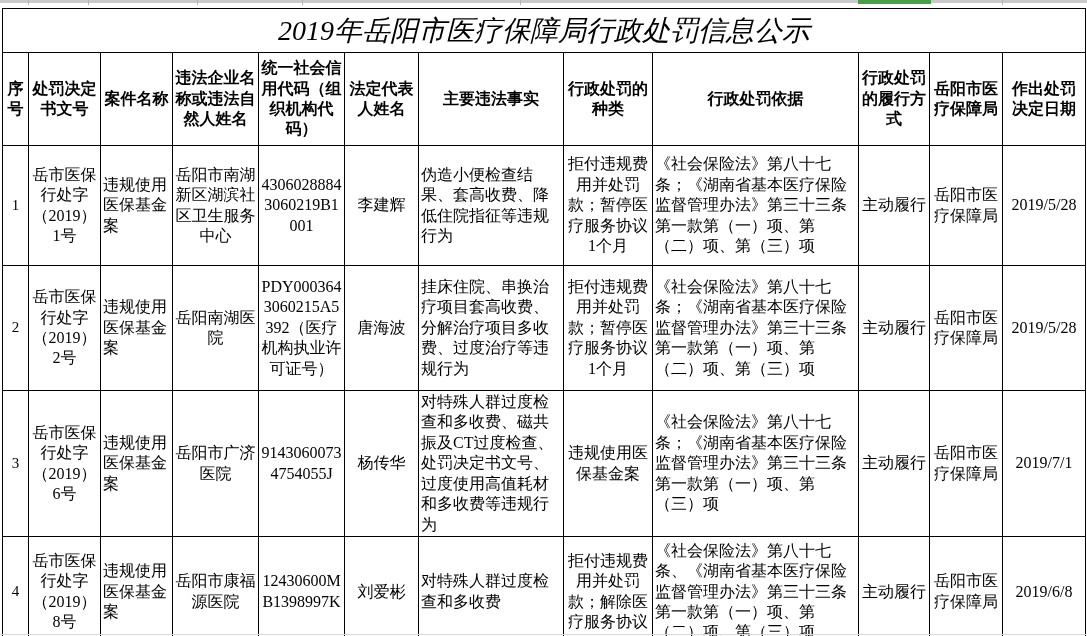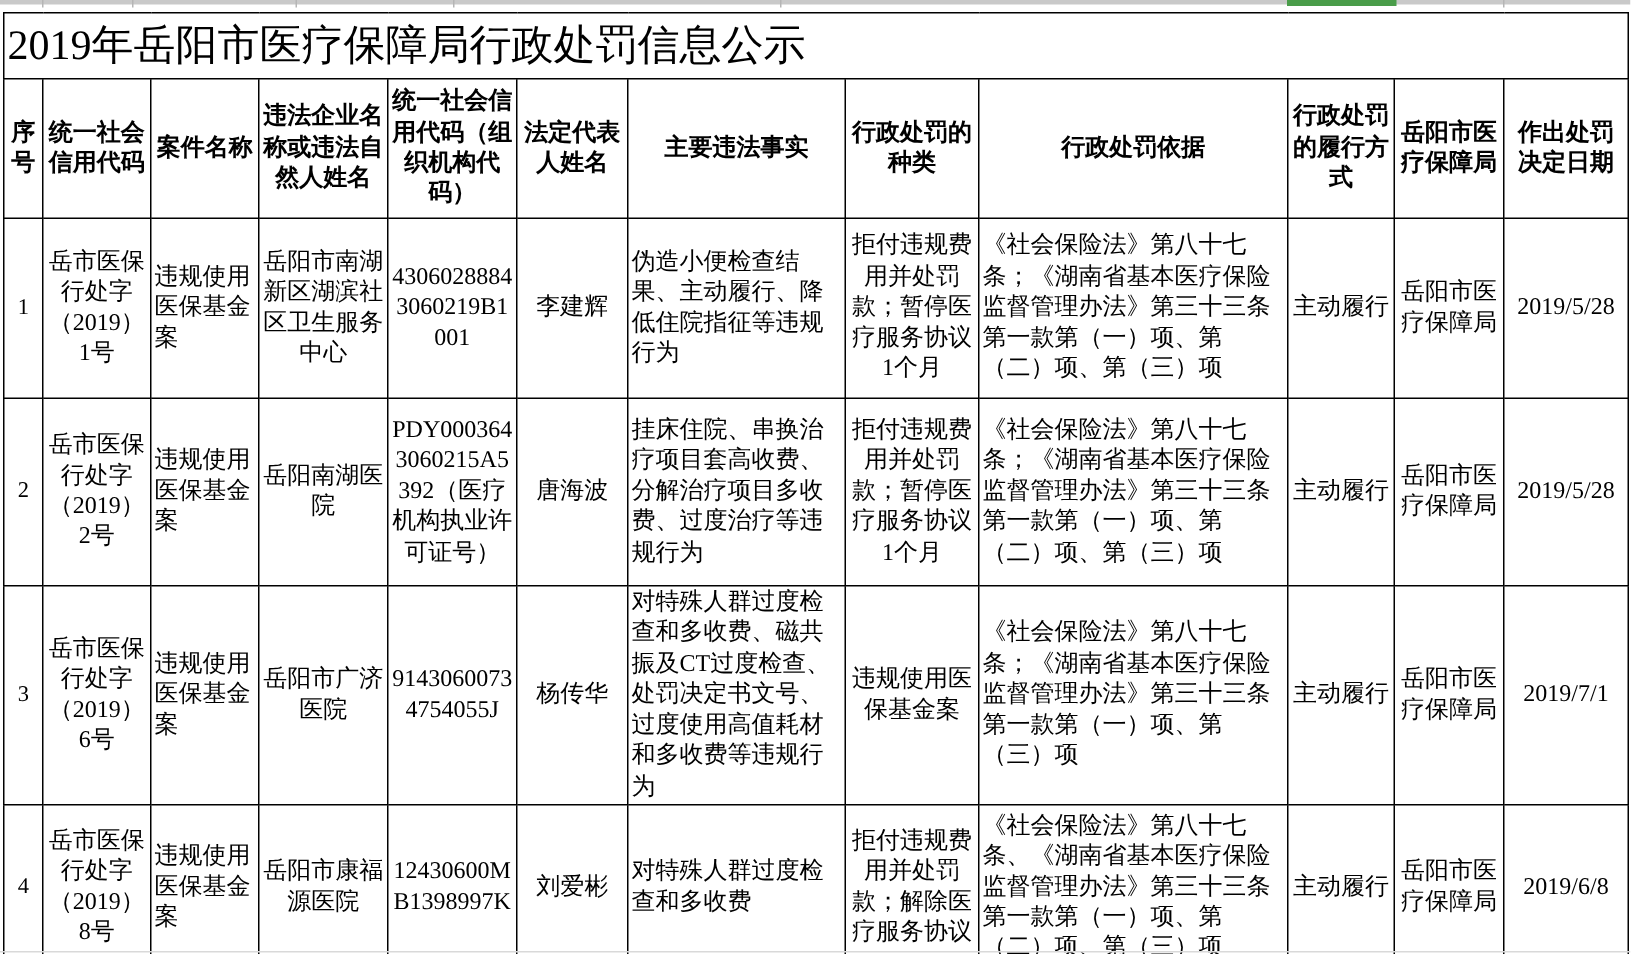--- a/index.html
+++ b/index.html
@@ -22,21 +22,21 @@
     border:1px solid #000;
     font-size:16px;line-height:1.28;
     padding:1px 2px;
     vertical-align:middle;text-align:center;
     word-break:break-all;overflow:hidden;
   }
   th{font-weight:bold;}
   .al-left{text-align:left;}
   .title-cell{
     font-size:28px;font-weight:normal;letter-spacing:0px;
-    text-align:left;vertical-align:middle;
+    text-align:center;vertical-align:middle;font-style:italic;
   }
   .serial{font-size:15px;}
   
   .bottom-line{position:absolute;left:0;bottom:1px;width:1087px;height:1px;background:#d9d9d9;}
 </style>
 </head>
 <body>
 
 <div class="top-strip">
   <div class="hline" style="background: rgb(201, 201, 201);"></div>
@@ -63,40 +63,40 @@
     <col style="width:71px">
       <col style="width:73px">
       <col style="width:83px">
   </colgroup>
   <tbody>
     <tr style="height:44px">
       <td colspan="12" class="title-cell">2019年岳阳市医疗保障局行政处罚信息公示</td>
     </tr>
     <tr style="height:93px">
       <th>序号</th>
-      <th>统一社会信用代码</th>
+      <th>处罚决定书文号</th>
       <th>案件名称</th>
       <th>违法企业名称或违法自然人姓名</th>
       <th>统一社会信用代码（组织机构代码）</th>
       <th>法定代表人姓名</th>
       <th>主要违法事实</th>
       <th>行政处罚的种类</th>
       <th>行政处罚依据</th>
       <th>行政处罚的履行方式</th>
       <th>岳阳市医疗保障局</th>
       <th>作出处罚决定日期</th>
     </tr>
     <tr style="height:120px">
       <td class="serial">1</td>
       <td>岳市医保行处字（2019）1号</td>
       <td class="al-left">违规使用医保基金案</td>
       <td>岳阳市南湖新区湖滨社区卫生服务中心</td>
       <td>43060288843060219B1001</td>
       <td>李建辉</td>
-      <td class="al-left">伪造小便检查结果、主动履行、降低住院指征等违规行为</td>
+      <td class="al-left">伪造小便检查结果、套高收费、降低住院指征等违规行为</td>
       <td>拒付违规费用并处罚款；暂停医疗服务协议1个月</td>
       <td class="al-left">《社会保险法》第八十七条；《湖南省基本医疗保险监督管理办法》第三十三条第一款第（一）项、第（二）项、第（三）项</td>
       <td>主动履行</td>
       <td>岳阳市医疗保障局</td>
       <td>2019/5/28</td>
     </tr>
     <tr style="height:125px">
       <td class="serial">2</td>
       <td>岳市医保行处字（2019）2号</td>
       <td class="al-left">违规使用医保基金案</td>

